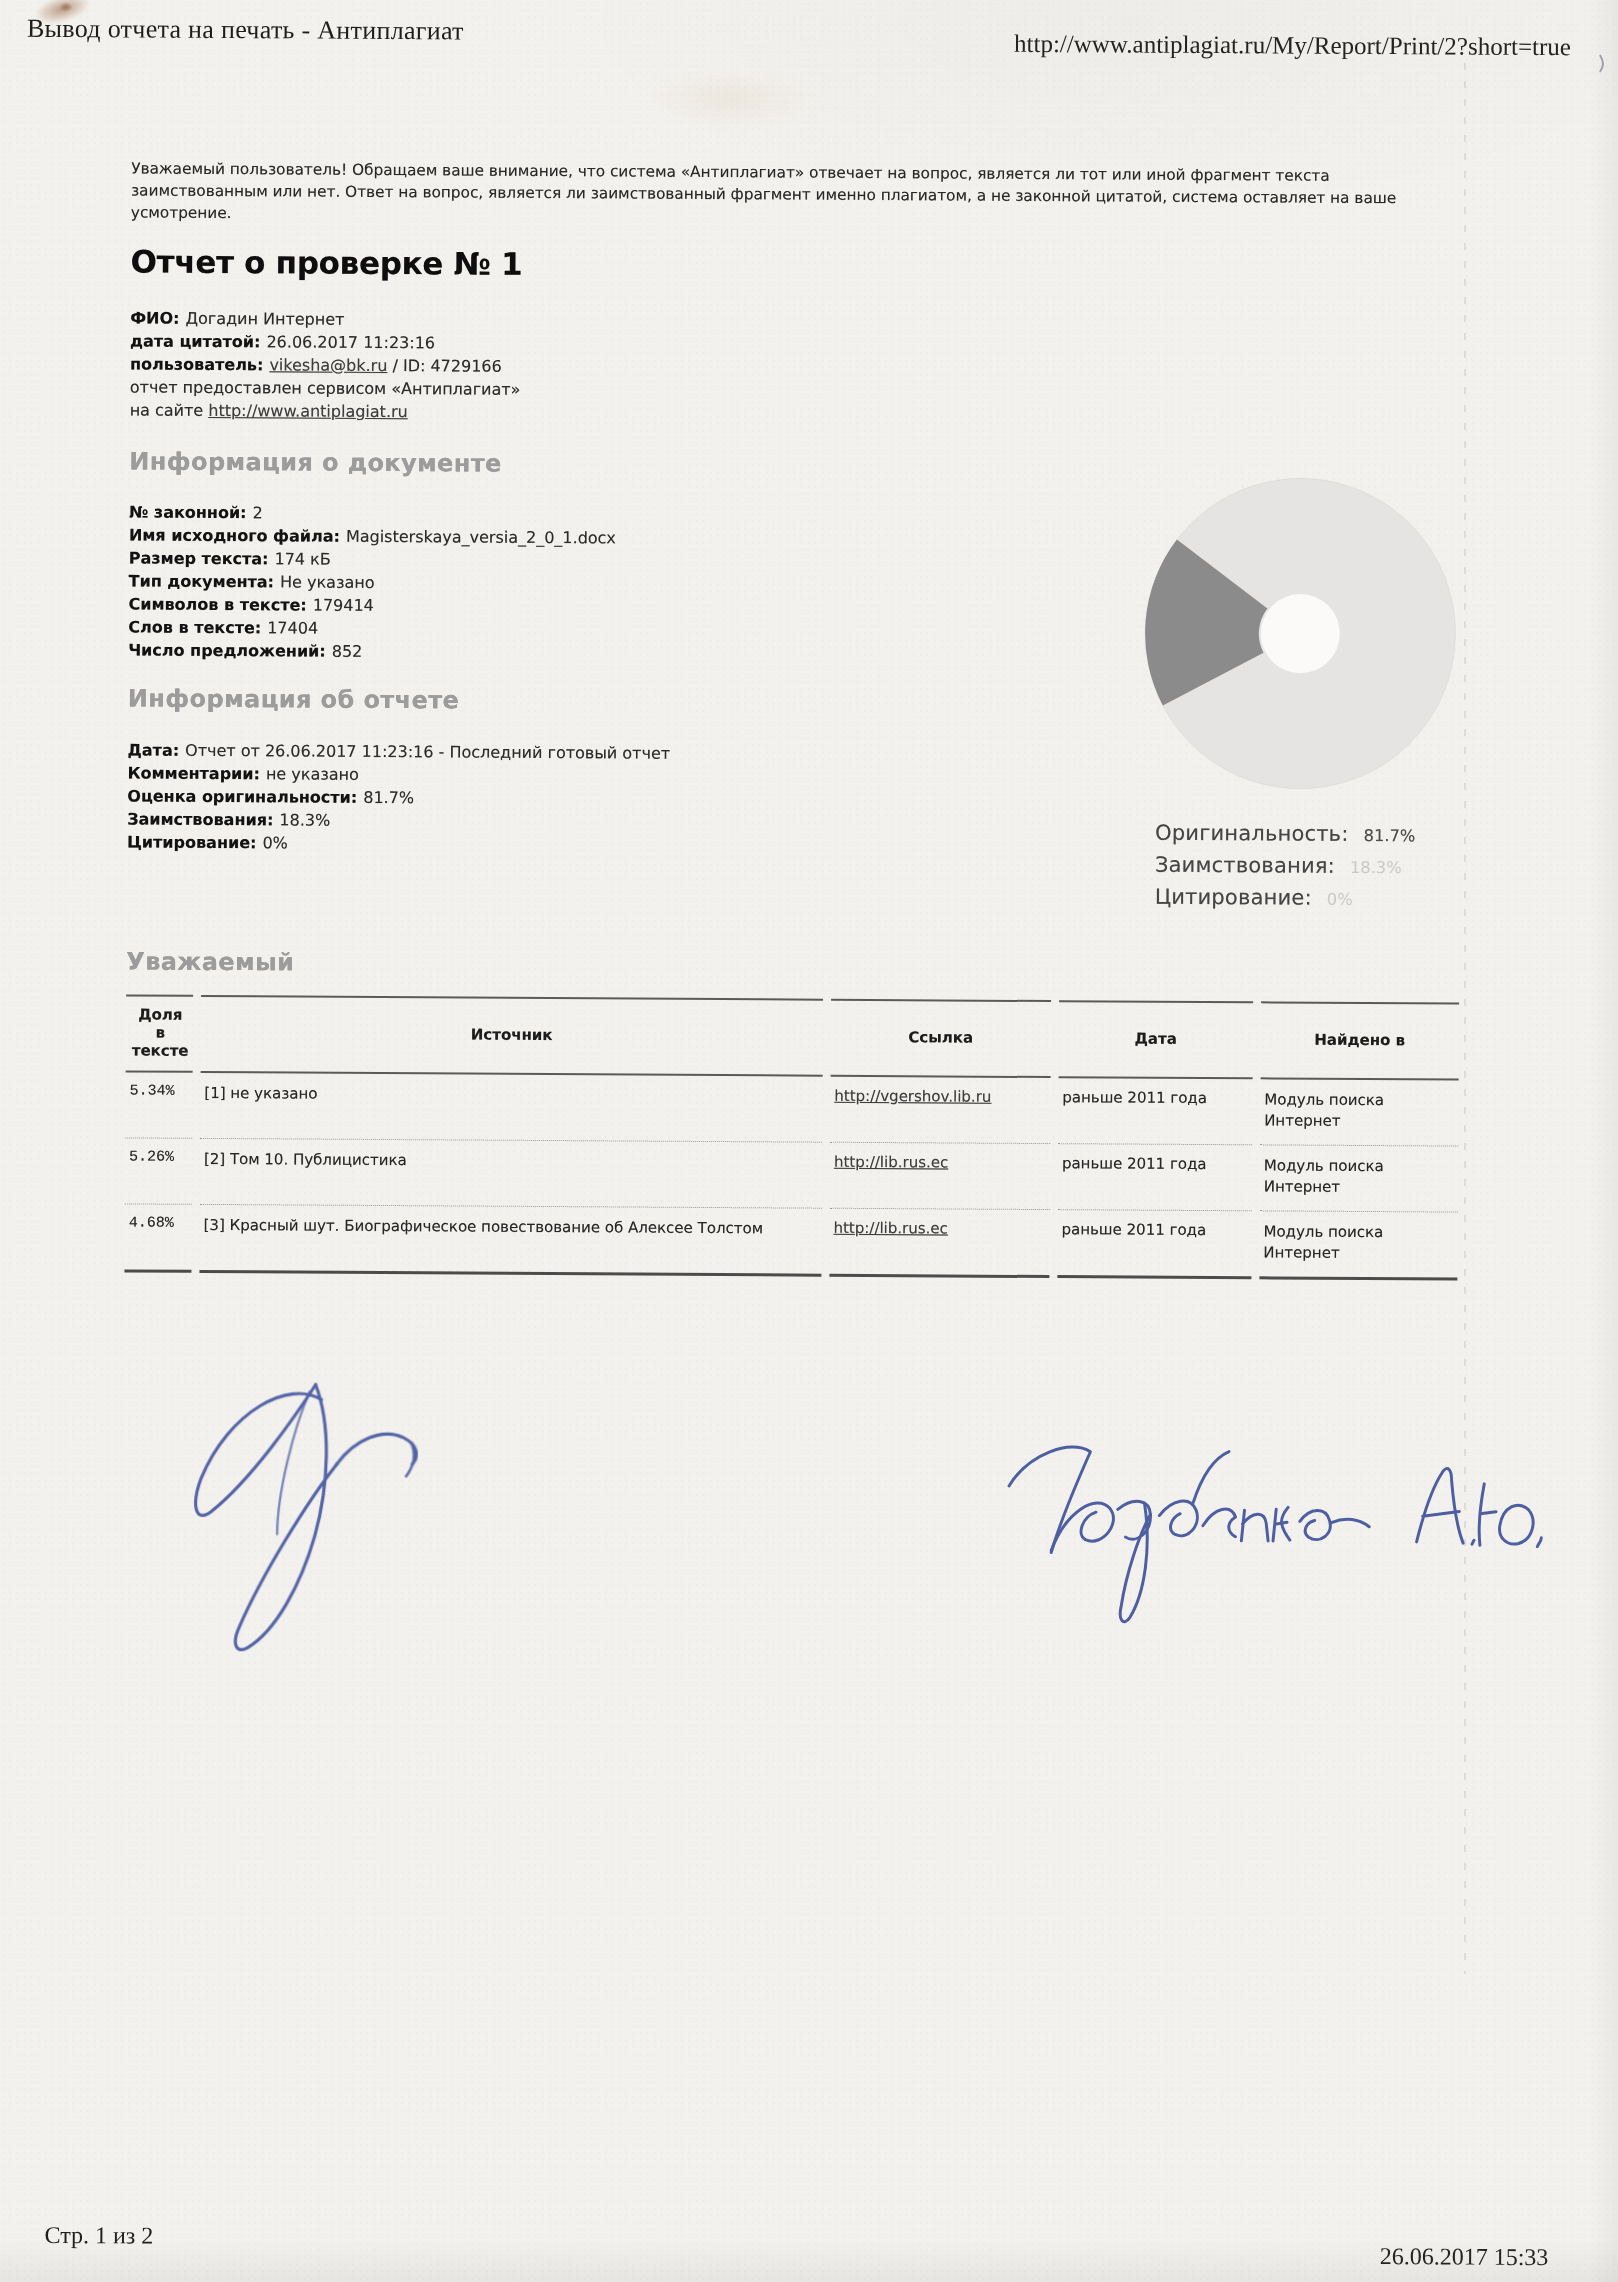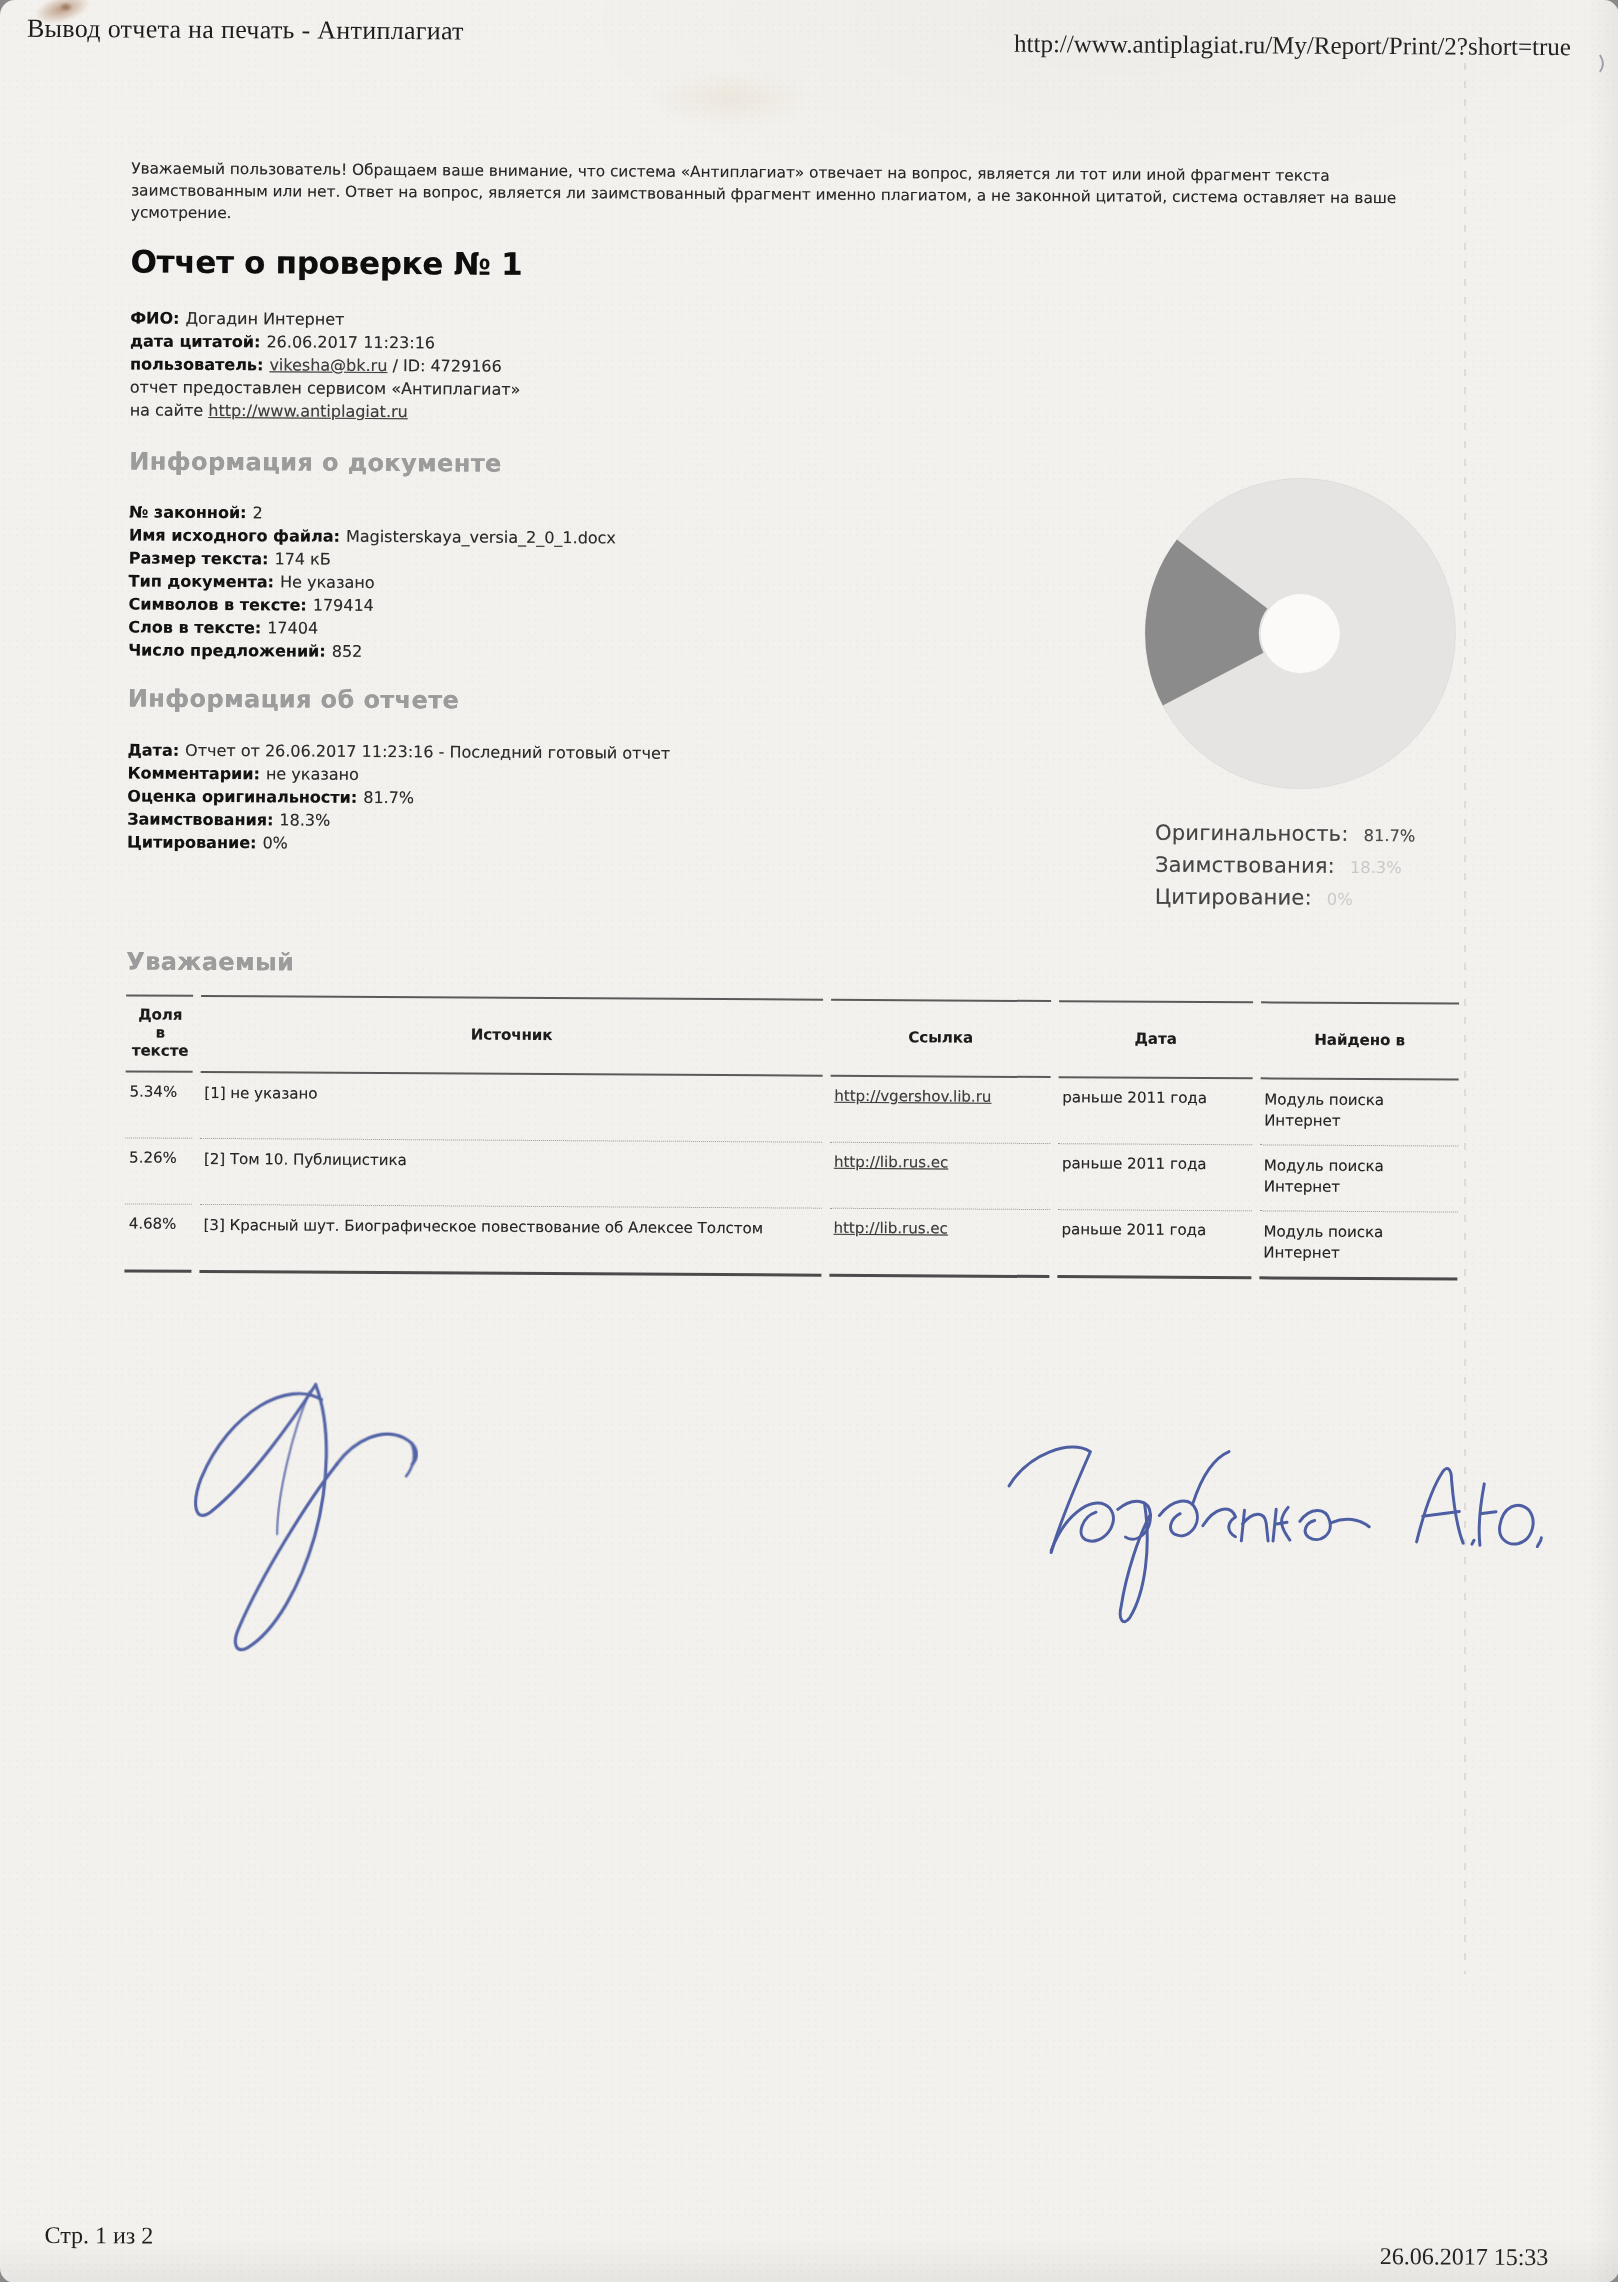--- a/index.html
+++ b/index.html
@@ -8,21 +8,20 @@
     background-color:#f3f1ed;
     background-image:
       radial-gradient(rgba(0,0,0,0.015) 1px, transparent 1.4px),
       radial-gradient(rgba(255,255,255,0.05) 1px, transparent 1.2px),
       linear-gradient(to left, rgba(0,0,0,0.045), transparent 30px),
       linear-gradient(to top, rgba(0,0,0,0.05), transparent 45px),
       radial-gradient(ellipse 594px 198px at 70% 1%, rgba(0,0,0,0.02), transparent);
     background-size:7px 7px, 11px 11px, 100% 100%, 100% 100%, 100% 100%;
     font-family:"DejaVu Sans", sans-serif;
     color:#262626;
-    border-radius:15px;
   }
   .tilt{position:absolute;inset:0;transform:rotate(0.35deg);transform-origin:59px 30px;}
   .ink{text-shadow:0.2px 0.2px 0.3px rgba(20,20,20,0.35);}
   .serif{font-family:"Liberation Serif","DejaVu Serif",serif;}
 
   .hdr-title{position:absolute;left:27px;top:14px;font-size:26px;color:#1d1d1d;letter-spacing:0.3px;}
   .hdr-url{position:absolute;right:48px;top:24px;font-size:25px;color:#242424;}
 
   .notice{position:absolute;left:132px;top:157px;width:1332px;font-size:15.3px;line-height:22px;color:#272727;}
 
@@ -54,21 +53,21 @@
 
   table.sources{position:absolute;left:124px;top:994px;border-collapse:separate;border-spacing:8px 0;
     font-size:15px;color:#262626;}
   table.sources th{font-weight:bold;color:#1c1c1c;vertical-align:middle;
     border-top:2px solid #5a5a5a;border-bottom:2px solid #5a5a5a;
     padding:9px 4px 11px;text-align:center;}
   table.sources th.c1{text-align:center;padding-left:6px;}
   table.sources td{vertical-align:top;padding:10px 4px 13px;}
   table.sources tr.sep td{border-bottom:1px dotted #9a9a9a;}
   table.sources tr.last td{border-bottom:3px solid #4b4b4b;}
-  td.share{padding-left:6px;}
+  td.share{padding-left:6px;font-family:Liberation Mono, monospace;}
   td.src{padding-left:26px;padding-right:69px;line-height:21px;}
   td.cell-lnk{padding-left:14px;}
   td.date{padding-left:8px;}
   td.found{padding-left:10px;padding-right:45px;line-height:21px;}
 
   .sig-overlay{position:absolute;left:0;top:0;width:1619px;height:2283px;pointer-events:none;}
   .sr{position:absolute;width:1px;height:1px;overflow:hidden;clip:rect(0 0 0 0);white-space:nowrap;}
 
   .ftr-page{position:absolute;left:26px;top:2222px;font-size:24px;color:#1f1f1f;margin-left:32px;}
   .ftr-date{position:absolute;right:57px;top:2235px;font-size:24px;color:#242424;}

